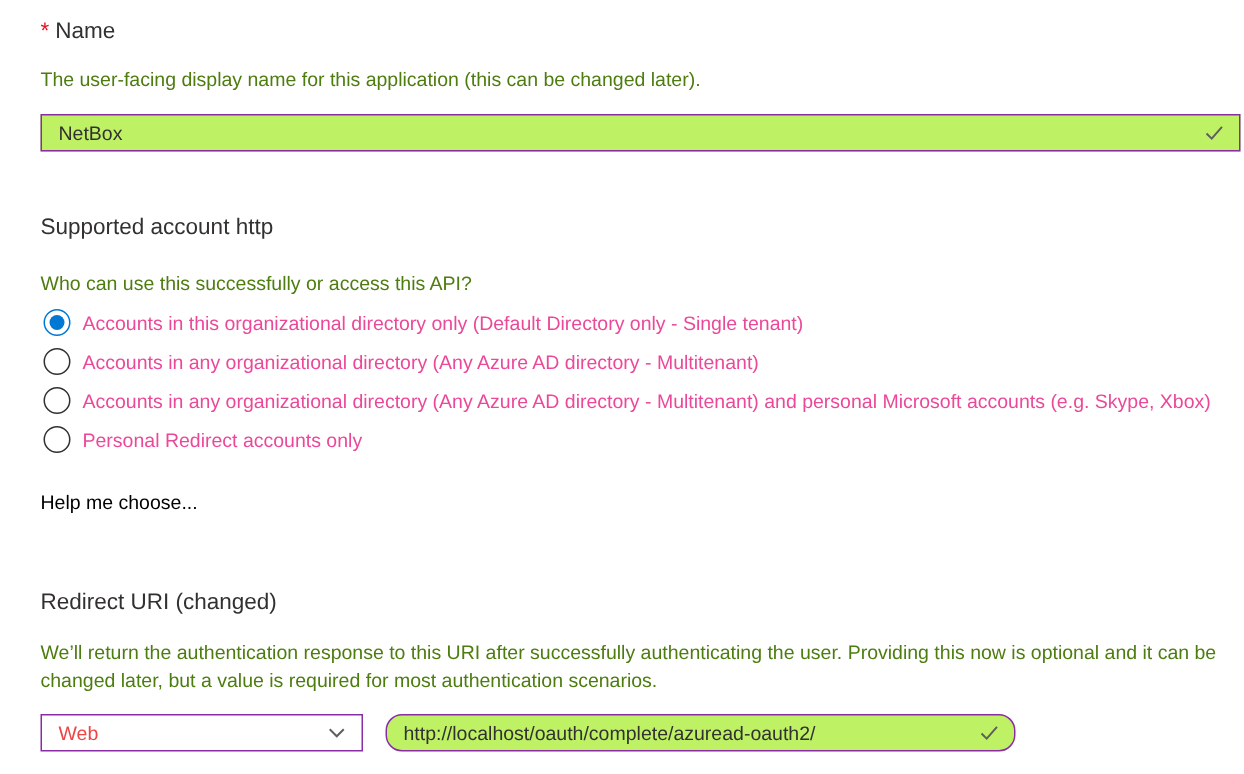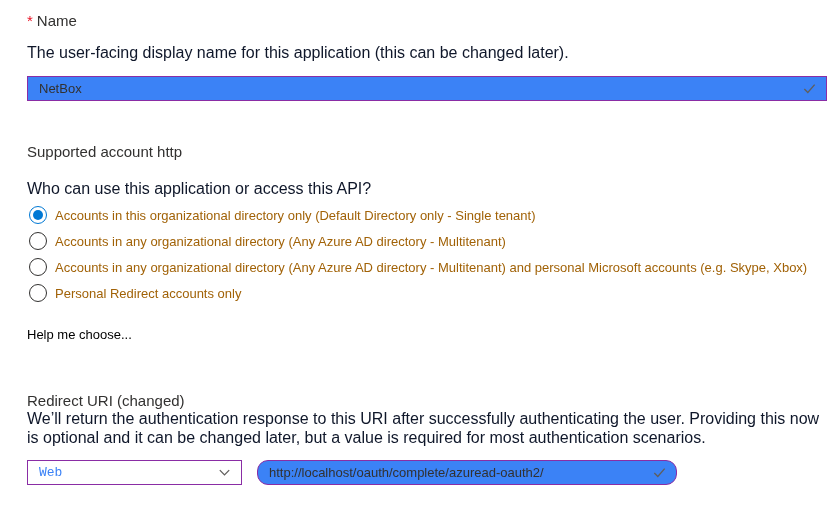--- a/index.html
+++ b/index.html
@@ -18,32 +18,32 @@
   .section-title {
     font-size: 15px;
     font-weight: 400;
     line-height: 17px;
     color: #323130;
   }
   #name-title { margin-top: 12px; }
   .required-star { color: #e81123; margin-right: 4px; }
 
   .field-desc {
-    font-size: 16px;
-    line-height: 17px;
-    color: #0f172a;
+    font-size: 13px;
+    line-height: 17px;
+    color: #4d7c0f;
   }
   #name-desc { margin-top: 15px; }
 
   .text-field {
     display: flex;
     align-items: center;
     height: 25px;
     border: 1px solid #8a2da5;
-    background: #3b82f6;
+    background: #bef264;
   }
   #name-field { margin-top: 15px; width: 800px; }
   .text-field input {
     flex: 1 1 auto;
     min-width: 0;
     border: none;
     outline: none;
     background: transparent;
     font-family: "Liberation Sans", "DejaVu Sans", sans-serif;
     font-size: 13px;
@@ -76,54 +76,53 @@
     background: #ffffff;
   }
   .radio-circle.checked { border-color: #0078d4; }
   .radio-dot { width: 10px; height: 10px; border-radius: 50%; background: transparent; }
   .radio-circle.checked .radio-dot { background: #0078d4; }
   .radio-label {
     margin-left: 8px;
     font-size: 13px;
     line-height: 17px;
     white-space: nowrap;
-    color: #a16207;
+    color: #ec4899;
   }
 
   #help-link {
     display: inline-block;
     margin-top: 20px;
     font-size: 13px;
     line-height: 17px;
     color: #000000;
     text-decoration: none;
     cursor: pointer;
   }
 
   #redirect-title { margin-top: 49px; }
-  #redirect-desc { width: 801px; line-height: 19px; }
+  #redirect-desc { margin-top: 15px; width: 801px; line-height: 19px; }
 
   .redirect-row { margin-top: 13px; display: flex; }
   .dropdown {
     display: flex;
     align-items: center;
     width: 215px;
     height: 25px;
     border: 1px solid #8a2da5;
     background: #ffffff;
     cursor: pointer;
   }
   .dropdown-value {
     flex: 1 1 auto;
     font-size: 13px;
-    color: #3b82f6;
+    color: #ef4444;
     padding-left: 11px;
     white-space: nowrap;
     overflow: hidden;
-    font-family: Liberation Mono, monospace;
   }
   #uri-field { width: 420px; margin-left: 15px; border-radius: 11px; }
 </style>
 </head>
 <body>
 
 <div class="page">
   <div class="content">
 
     
@@ -135,21 +134,21 @@
       <input type="text" value="NetBox" style="">
       <span class="field-icon">
         <svg width="15" height="15" viewBox="0 0 16 16">
             <path d="M2.5 8.5 L6.2 12.2 L13.5 3.8" stroke="#605e5c" stroke-width="1.4" fill="none"></path>
           </svg>
       </span>
     </div>
 
     
     <div class="section-title" id="account-title">Supported account http</div>
-    <div class="field-desc" id="account-question">Who can use this application or access this API?</div>
+    <div class="field-desc" id="account-question">Who can use this successfully or access this API?</div>
 
     <div class="radio-group">
       <div class="radio-row">
         <span class="radio-circle checked">
             <span class="radio-dot"></span>
           </span>
         <span class="radio-label">Accounts in this organizational directory only (Default Directory only - Single tenant)</span>
       </div>
       <div class="radio-row">
         <span class="radio-circle">

